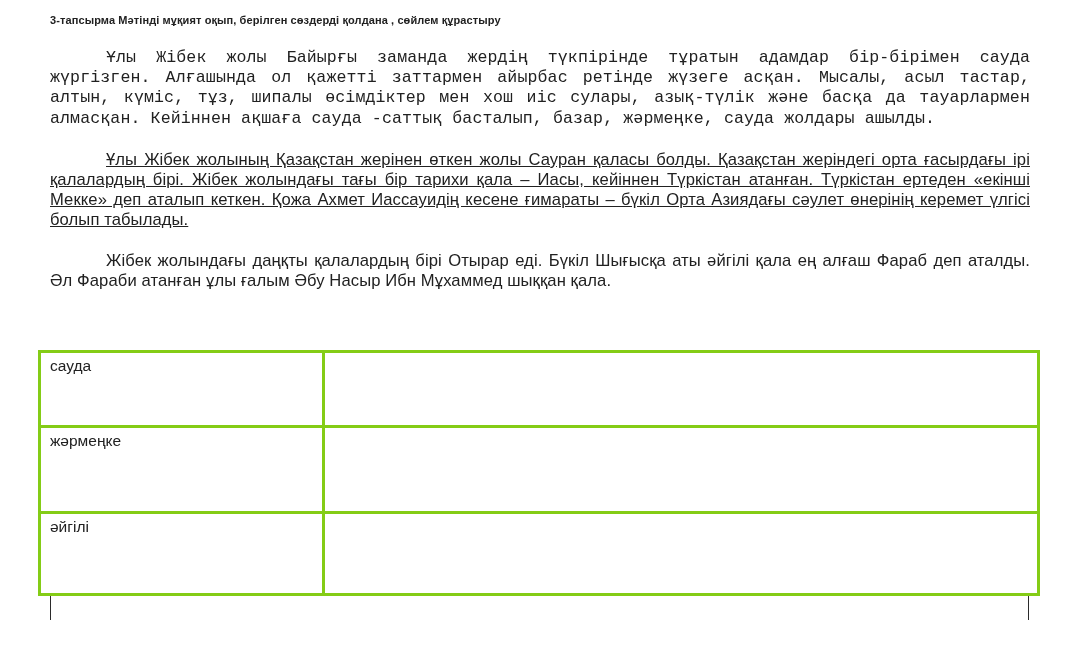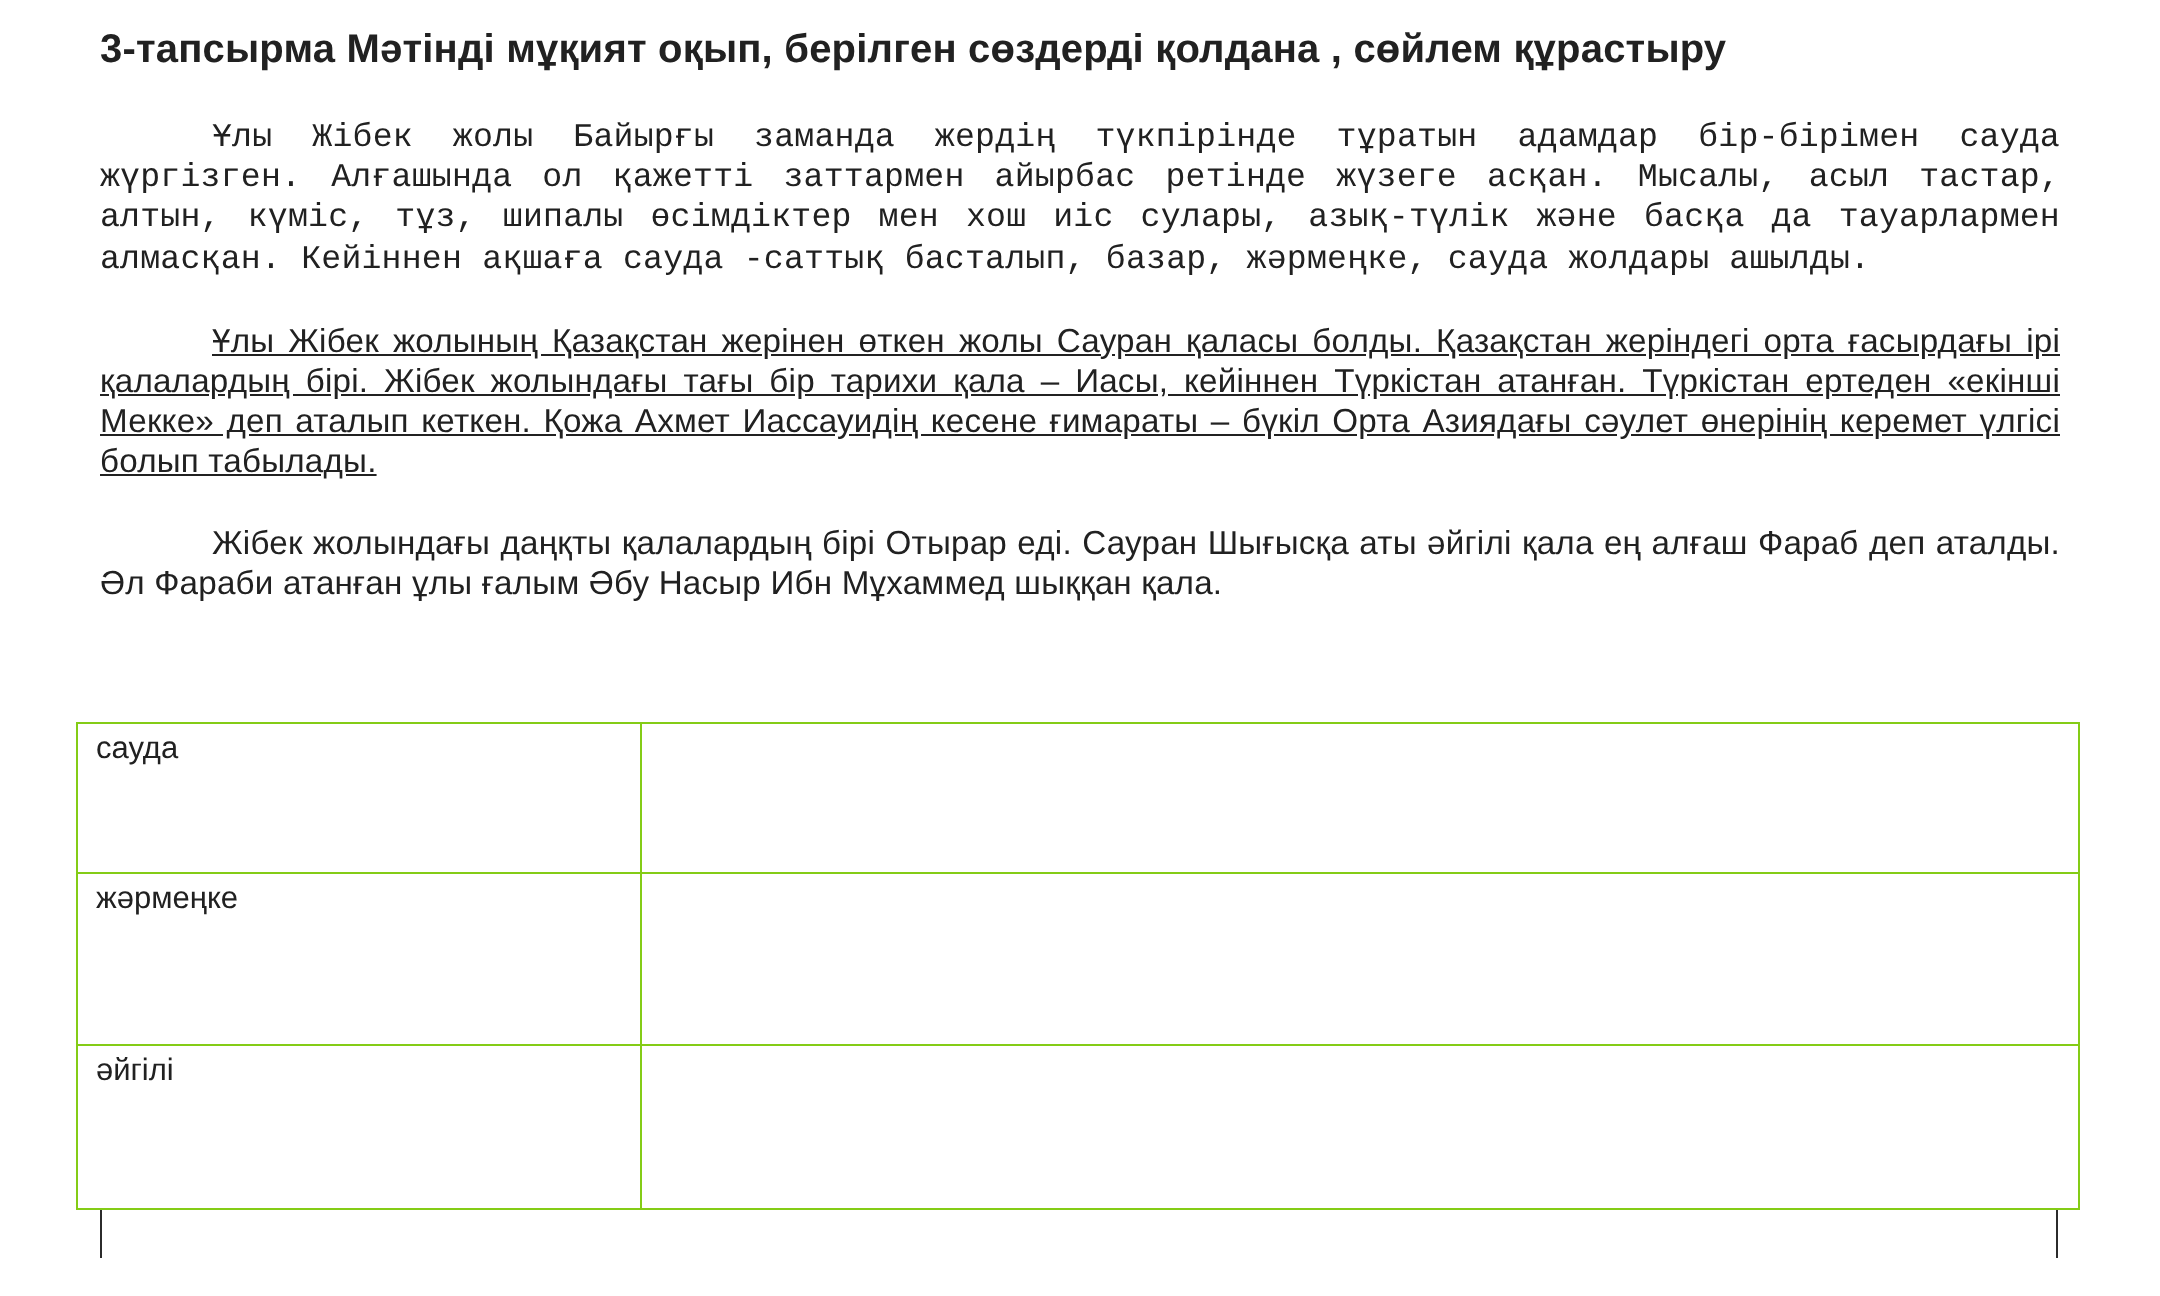--- a/index.html
+++ b/index.html
@@ -14,21 +14,21 @@
     color: #212121;
     overflow: hidden;
   }
   .doc-page {
     width: 1080px;
     height: 648px;
     position: relative;
   }
   .task-title {
     margin: 14px 50px 0 50px;
-    font-size: 20px;
+    font-size: 11px;
     font-weight: bold;
     letter-spacing: 0.1px;
     white-space: nowrap;
   }
   .para {
     margin: 0 50px;
     width: 980px;
     font-size: 16.6px;
     line-height: 20.2px;
     text-align: justify;
@@ -38,21 +38,21 @@
   .para.p1 { margin-top: 22px; font-family: Liberation Mono, monospace; }
   .para.p2 { margin-top: 21px; text-decoration: underline; }
   .para.p3 { margin-top: 20px; }
   table.vocab {
     margin: 59px 0 0 38px;
     width: 1002px;
     border-collapse: collapse;
     table-layout: fixed;
   }
   table.vocab td {
-    border: 1px solid #84cc16;
+    border: 3px solid #84cc16;
     vertical-align: top;
     padding: 3px 9px;
     font-size: 15.5px;
     line-height: 20px;
   }
   td.word-col { width: 263px; }
   tr.r1 { height: 75px; }
   tr.r2 { height: 86px; padding-left: 16px; }
   tr.r3 { height: 82px; }
   .next-table-partial {
@@ -67,21 +67,21 @@
 <body>
 
 <div class="doc-page">
 
   <div class="task-title">3-тапсырма Мәтінді мұқият оқып, берілген сөздерді қолдана , сөйлем құрастыру</div>
 
   <div class="para p1">Ұлы Жібек жолы Байырғы заманда жердің түкпірінде тұратын адамдар бір-бірімен сауда жүргізген. Алғашында ол қажетті заттармен айырбас ретінде жүзеге асқан. Мысалы, асыл тастар, алтын, күміс, тұз, шипалы өсімдіктер мен хош иіс сулары, азық-түлік және басқа да тауарлармен алмасқан. Кейіннен ақшаға сауда -саттық басталып, базар, жәрмеңке, сауда жолдары ашылды.</div>
 
   <div class="para p2">Ұлы Жібек жолының Қазақстан жерінен өткен жолы Сауран қаласы болды. Қазақстан жеріндегі орта ғасырдағы ірі қалалардың бірі. Жібек жолындағы тағы бір тарихи қала – Иасы, кейіннен Түркістан атанған. Түркістан ертеден «екінші Мекке» деп аталып кеткен. Қожа Ахмет Иассауидің кесене ғимараты – бүкіл Орта Азиядағы сәулет өнерінің керемет үлгісі болып табылады.</div>
 
-  <div class="para p3">Жібек жолындағы даңқты қалалардың бірі Отырар еді. Сауран Шығысқа аты әйгілі қала ең алғаш Фараб деп аталды. Әл Фараби атанған ұлы ғалым Әбу Насыр Ибн Мұхаммед шыққан қала.</div>
+  <div class="para p3">Жібек жолындағы даңқты қалалардың бірі Отырар еді. Бүкіл Шығысқа аты әйгілі қала ең алғаш Фараб деп аталды. Әл Фараби атанған ұлы ғалым Әбу Насыр Ибн Мұхаммед шыққан қала.</div>
 
   <table class="vocab">
     <tbody>
       <tr class="r1">
         <td class="word-col">сауда</td>
         <td class="answer-col"></td>
       </tr>
       <tr class="r2">
         <td class="word-col">жәрмеңке</td>
         <td class="answer-col"></td>

